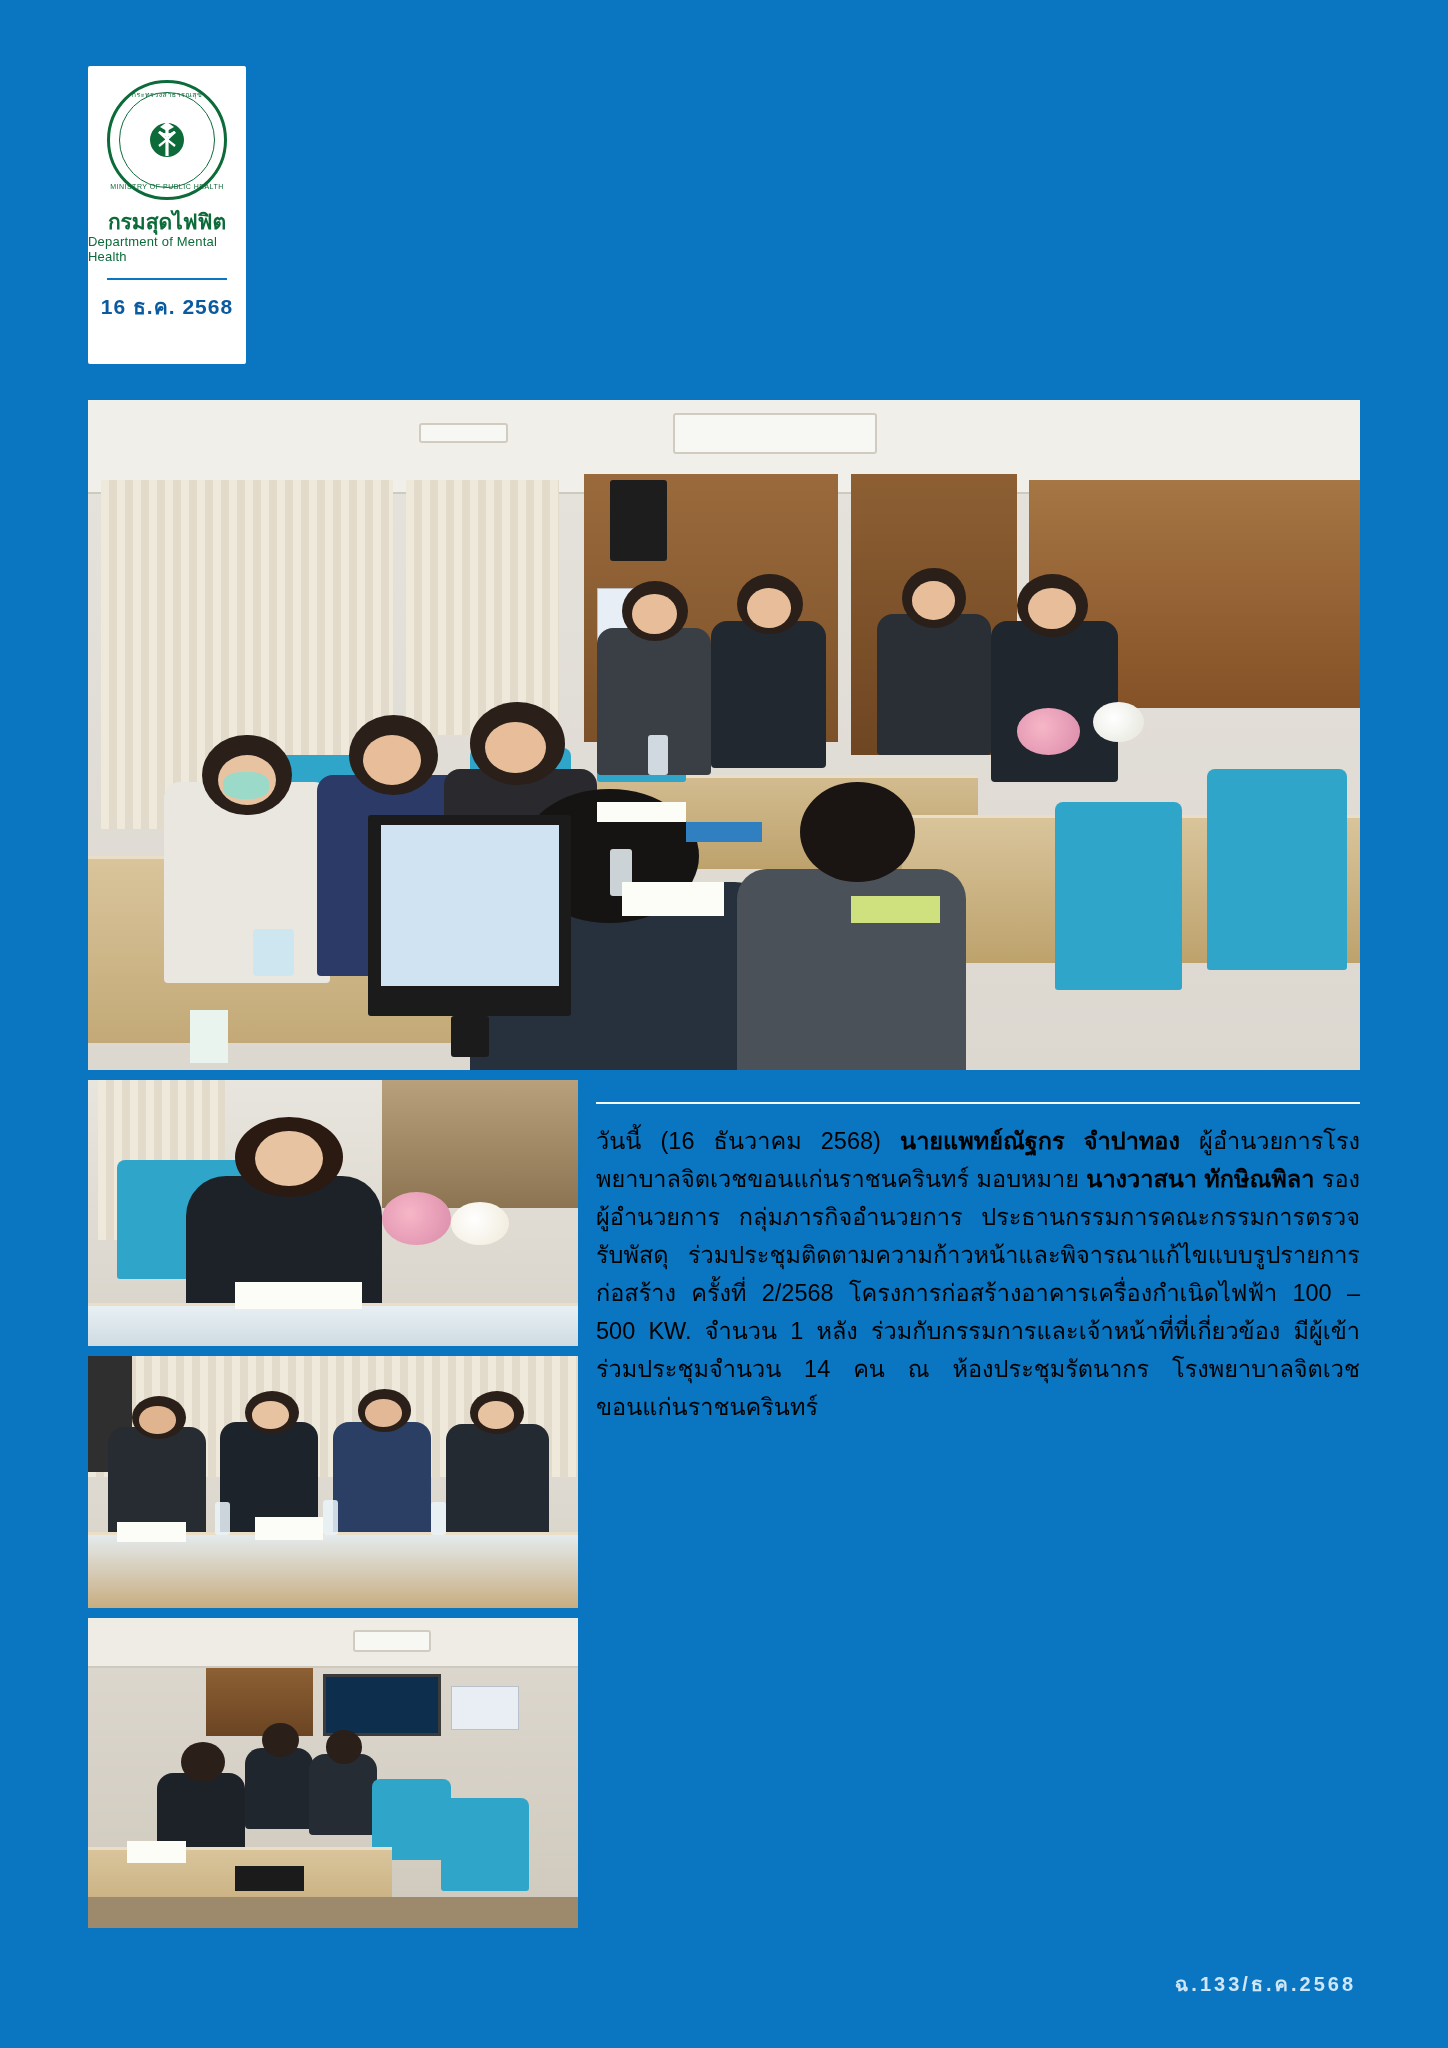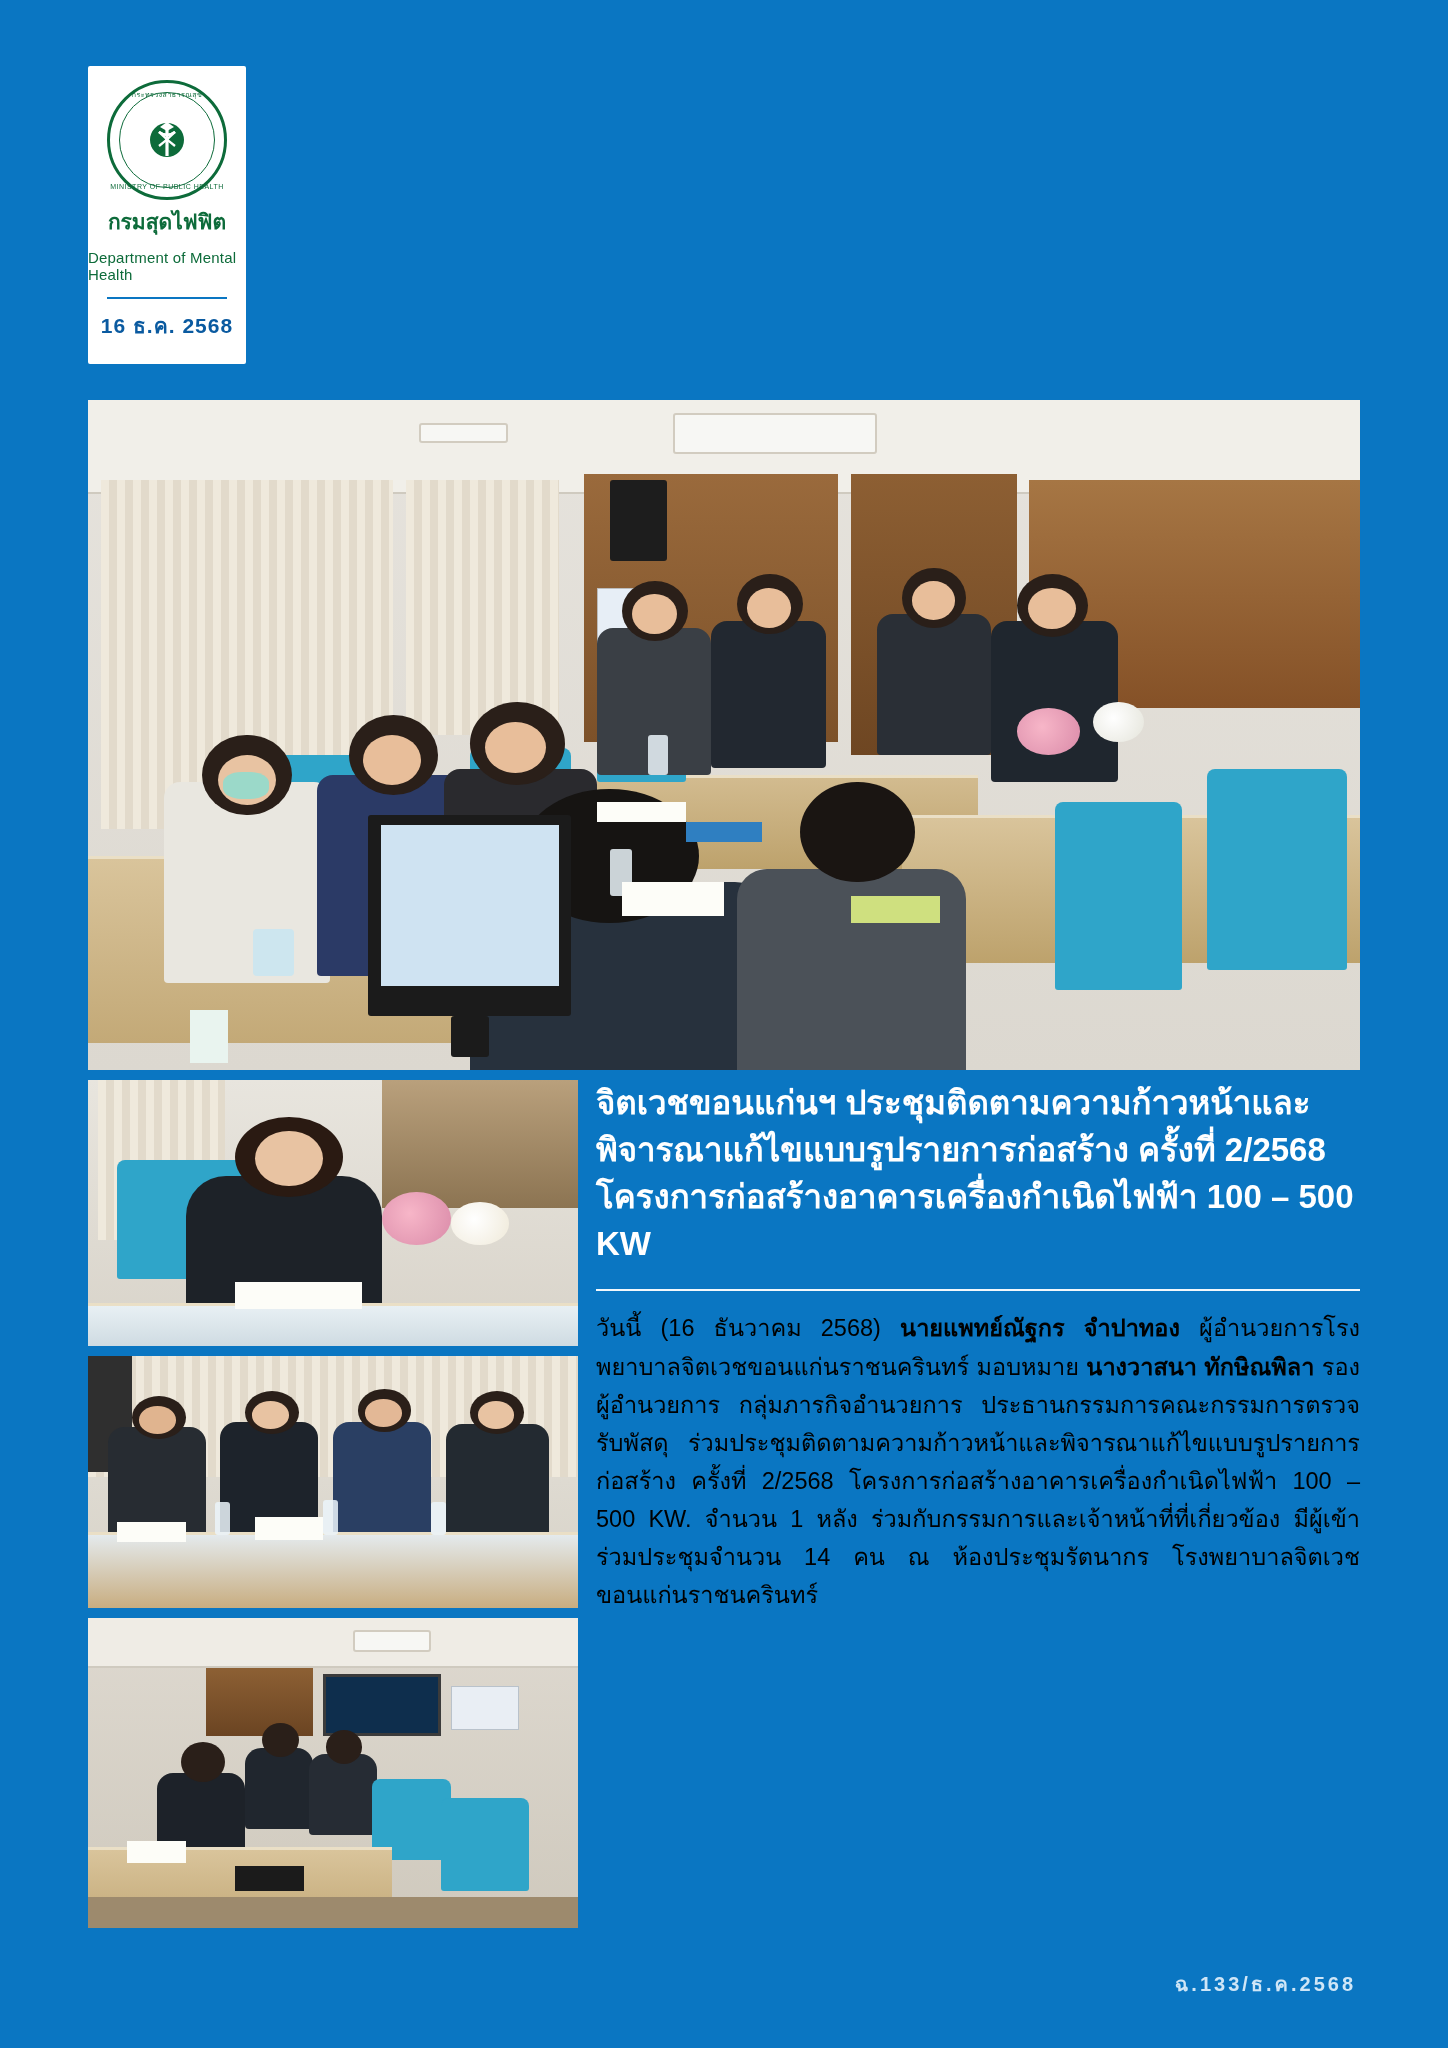--- a/index.html
+++ b/index.html
@@ -68,23 +68,23 @@
   .seal-top-text { top: 6px; }
   .seal-bottom-text { bottom: 7px; }
   .logo-th {
     margin-top: 10px;
     font-size: 21px;
     font-weight: bold;
     color: #0d6b3a;
     line-height: 1.1;
   }
   .logo-en {
-    font-size: 15px;
+    font-size: 13px;
     color: #0d6b3a;
-    margin-top: 16px;
+    margin-top: 1px;
     letter-spacing: 0.2px;
   }
   .logo-divider {
     width: 120px;
     height: 2px;
     background: #0a76c2;
     margin: 14px 0 10px 0;
   }
   .logo-date {
     font-size: 21px;
@@ -360,20 +360,19 @@
     <div class="head" style="left:19%; top:40%; width:9%; height:13%;"></div>
     <div class="chair" style="left:58%; top:52%; width:16%; height:26%;"></div>
     <div class="chair" style="left:72%; top:58%; width:18%; height:30%;"></div>
     <div class="table" style="left:0%;  top:74%; width:62%; height:26%;"></div>
     <div class="paper" style="left:8%;  top:72%; width:12%; height:7%;"></div>
     <div class="paper" style="left:30%; top:80%; width:14%; height:8%; background:#1b1b1b;"></div>
     <div class="floor" style="height:10%; background:#9d8a6d;"></div>
   </div>
 
   <div class="article">
-    <div class="headline">จิตเวชขอนแก่นฯ ประชุมติดตามความก้าวหน้าและพิจารณาแก้ไขแบบรูปรายการก่อสร้าง ครั้งที่ 2/2568 โครงการก่อสร้างอาคารเครื่องกำเนิดไฟฟ้า 100 – 500 KW</div>
     <div class="hr"></div>
     <div class="body-text"><span>วันนี้ (16 ธันวาคม 2568) </span><b>นายแพทย์ณัฐกร  จำปาทอง</b><span> ผู้อำนวยการโรงพยาบาลจิตเวชขอนแก่นราชนครินทร์  มอบหมาย  </span><b>นางวาสนา ทักษิณพิลา</b><span> รองผู้อำนวยการ กลุ่มภารกิจอำนวยการ ประธานกรรมการคณะกรรมการตรวจรับพัสดุ ร่วมประชุมติดตามความก้าวหน้าและพิจารณาแก้ไขแบบรูปรายการก่อสร้าง ครั้งที่ 2/2568 โครงการก่อสร้างอาคารเครื่องกำเนิดไฟฟ้า 100 – 500 KW. จำนวน 1 หลัง ร่วมกับกรรมการและเจ้าหน้าที่ที่เกี่ยวข้อง มีผู้เข้าร่วมประชุมจำนวน 14 คน ณ ห้องประชุมรัตนากร โรงพยาบาลจิตเวชขอนแก่นราชนครินทร์</span></div>
   </div>
 
   <div class="footer">ฉ.133/ธ.ค.2568</div>
 
 </div>
 
 </body></html>

